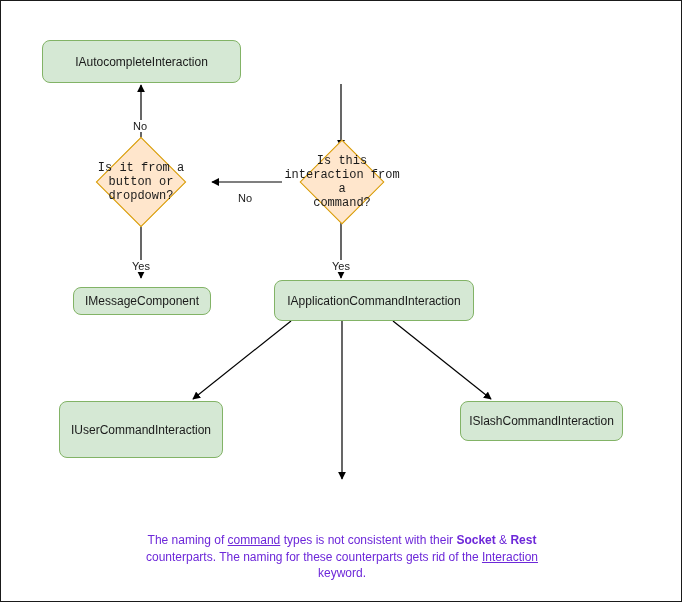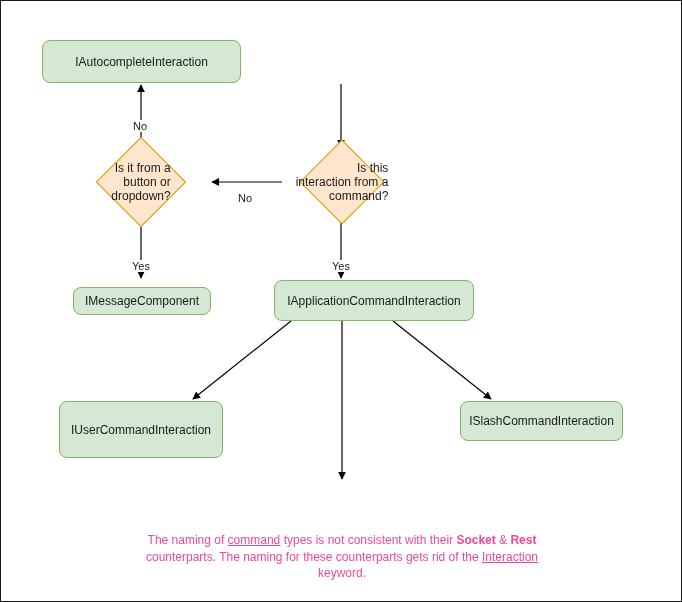--- a/index.html
+++ b/index.html
@@ -29,21 +29,21 @@
     pointer-events: none;
   }
 
   
   .node {
     position: absolute;
     box-sizing: border-box;
     display: flex;
     align-items: center;
     justify-content: center;
-    text-align: right;
+    text-align: center;
     color: #1a1a1a;
     font-size: 12px;
     line-height: 14px;
     z-index: 3;
   }
   .node.box {
     background: #d5e8d4;
     border: 1px solid #82b366;
     border-radius: 8px;
   }
@@ -58,20 +58,21 @@
     left: 50%;
     top: 50%;
     background: #ffe6cc;
     border: 1px solid #d79b00;
     transform: translate(-50%, -50%) rotate(45deg);
   }
   .diamond .dlabel {
     position: relative;
     z-index: 2;
     white-space: pre-line;
+    font-family: Liberation Mono, monospace;
   }
 
   
   .edge-label {
     position: absolute;
     font-size: 11px;
     line-height: 12px;
     color: #1a1a1a;
     background: #ffffff;
     padding: 0 2px;
@@ -82,21 +83,21 @@
 
   
   #caption {
     position: absolute;
     left: 141px;
     top: 531px;
     width: 400px;
     text-align: center;
     font-size: 12px;
     line-height: 16.5px;
-    color: #ec4899;
+    color: #6d28d9;
     z-index: 3;
   }
   #caption .u { text-decoration: underline; }
   #caption .b { font-weight: bold; }
 </style>
 </head>
 <body>
 
 <div id="canvas">
 

